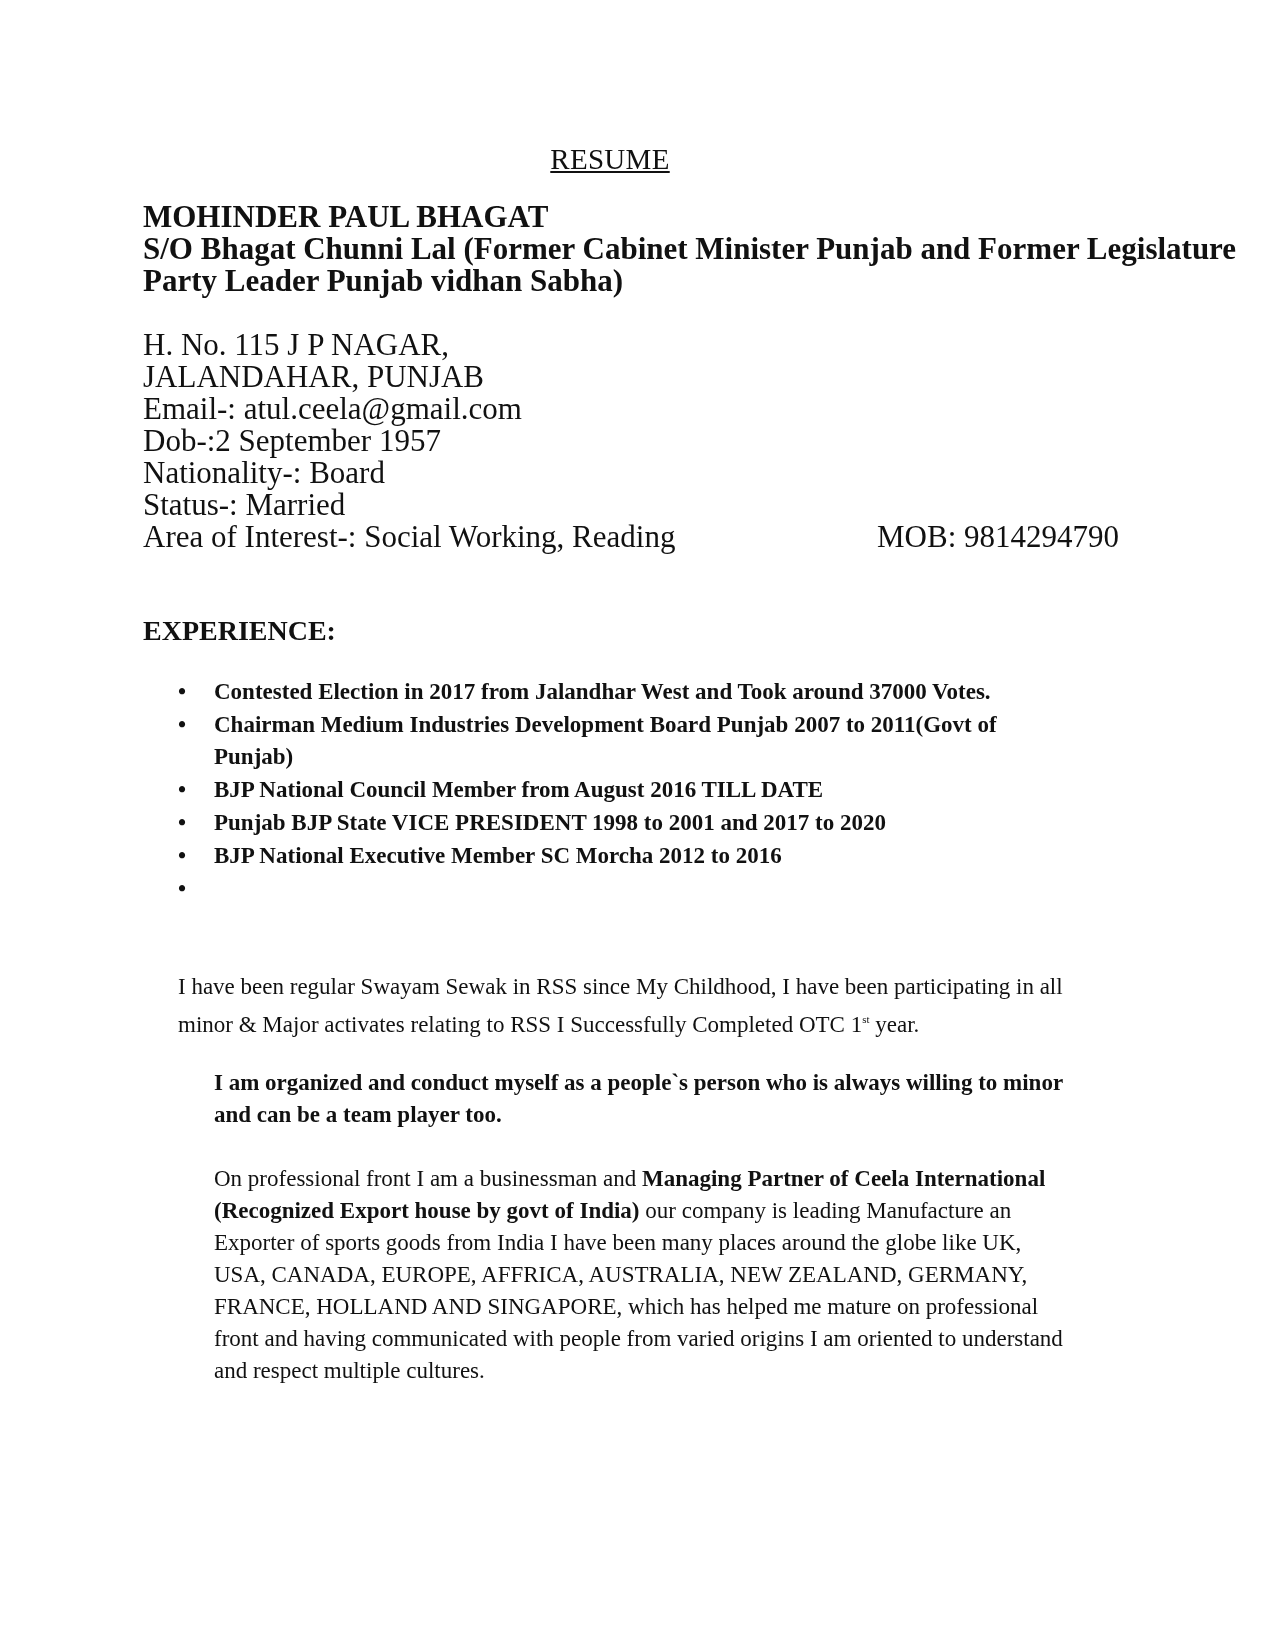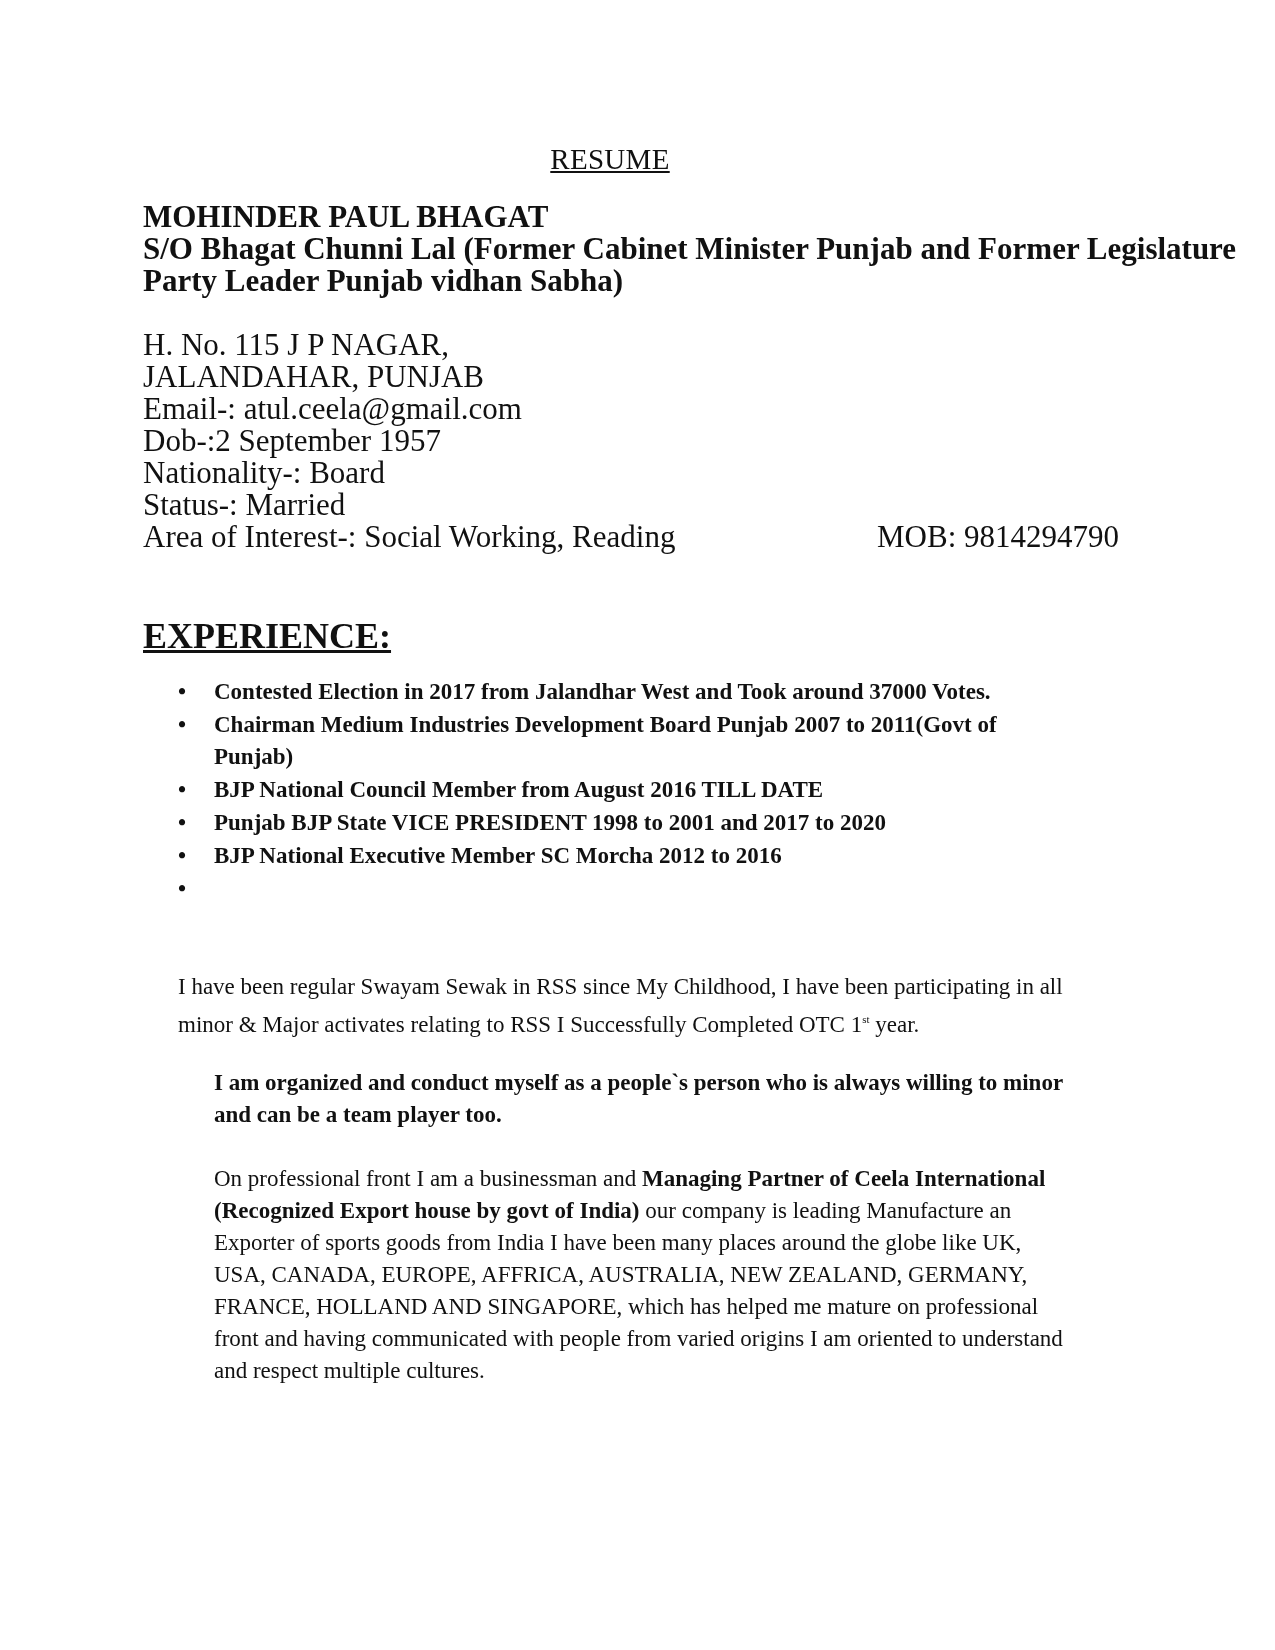--- a/index.html
+++ b/index.html
@@ -8,22 +8,22 @@
   .page { position: absolute; left: 0; top: 0; width: 1275px; height: 1650px; padding-left: 36px; }
   .title { position: absolute; left: 0; width: 1220px; top: 143px; text-align: center;
            font-size: 29px; text-decoration: underline; letter-spacing: 0.3px; }
   .line { position: absolute; font-size: 31px; white-space: nowrap; line-height: 32px; }
   .b { font-weight: bold; }
   .name { left: 143px; top: 201px; font-weight: bold; }
   .son1 { left: 143px; top: 233px; font-weight: bold; }
   .son2 { left: 143px; top: 265px; font-weight: bold; }
   .info { left: 143px; }
   .mob { left: 856px; top: 521px; margin-left: 21px; }
-  .exp-h { position: absolute; left: 143px; top: 615px; font-size: 36px; font-weight: bold;
-           text-decoration: underline; }
+  .exp-h { position: absolute; left: 143px; top: 615px; font-size: 28px; font-weight: bold;
+           }
   ul.exp { position: absolute; left: 178px; top: 676px; margin: 0; padding: 0; list-style: none; width: 890px; }
   ul.exp li { position: relative; padding-left: 36px; font-size: 23px; font-weight: bold;
               line-height: 32px; margin-bottom: 1px; }
   ul.exp li .dot { position: absolute; left: 0; top: 0; }
   .para { position: absolute; font-size: 23px; line-height: 32px; }
   .p1 { left: 178px; top: 971px; width: 900px; }
   .p2 { left: 214px; top: 1067px; width: 860px; font-weight: bold; }
   .p3 { left: 214px; top: 1163px; width: 860px; }
   sup { font-size: 11px; }
 </style>

